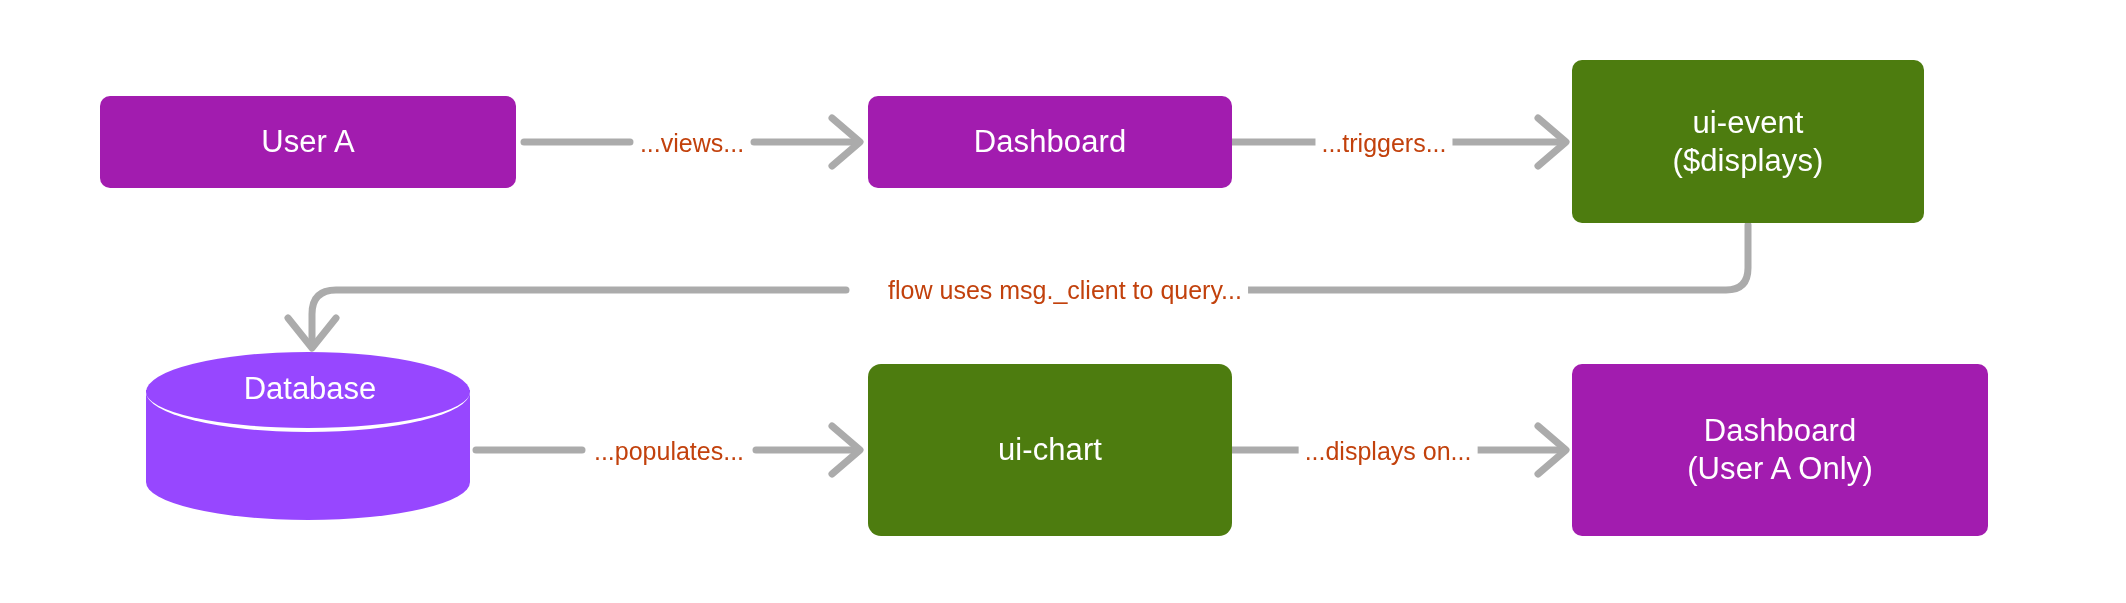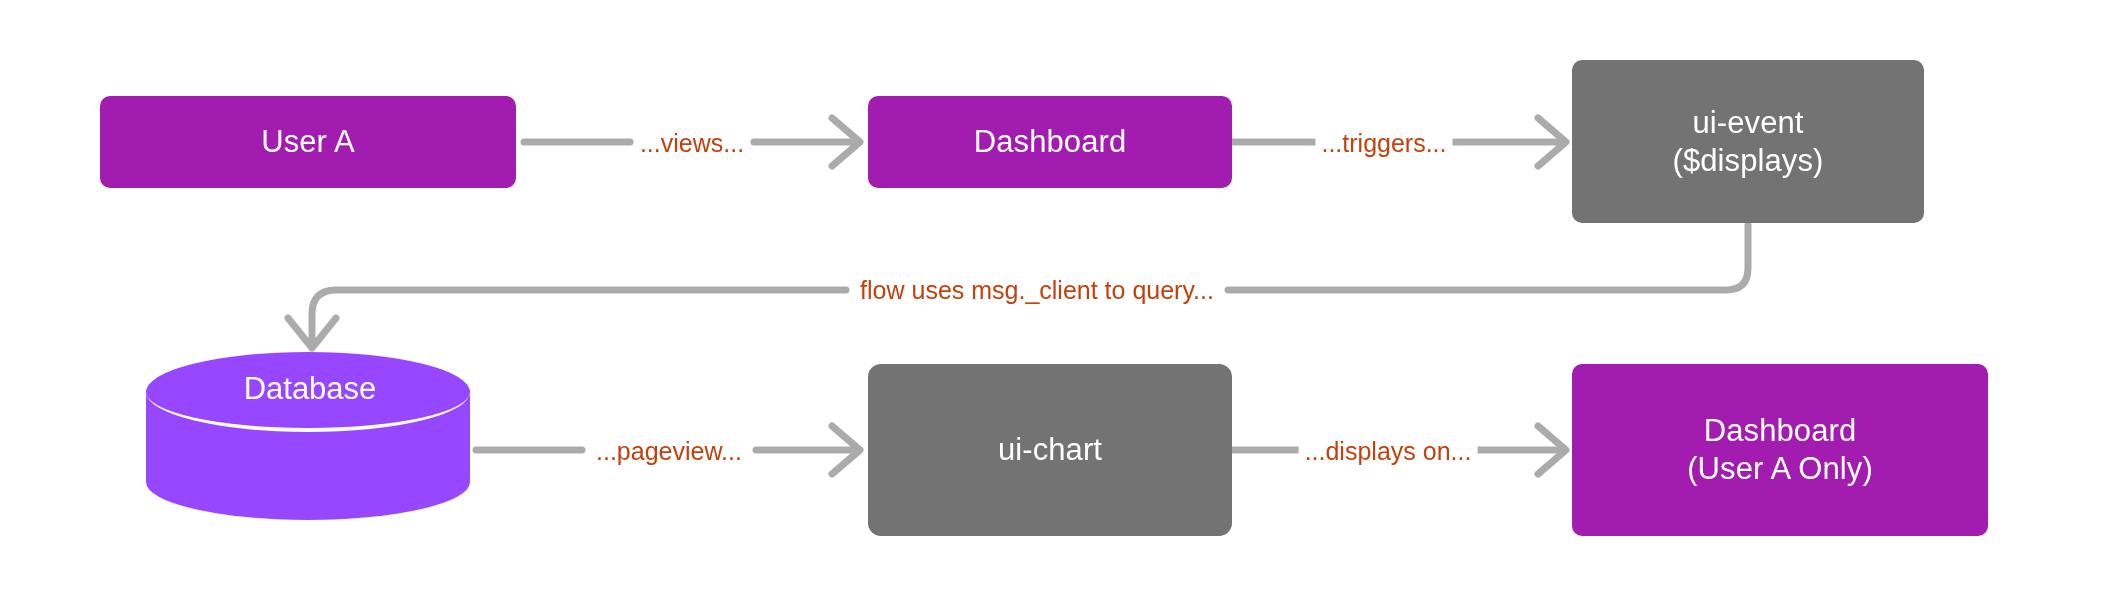--- a/index.html
+++ b/index.html
@@ -29,21 +29,21 @@
     color: #ffffff;
     font-size: 31px;
     line-height: 1.22;
     letter-spacing: 0.1px;
     text-align: center;
     white-space: pre;
   }
   .node .line2 { display: block; }
 
   .node-orange { background: #a21caf; }
-  .node-blue   { background: #737373; }
+  .node-blue   { background: #4d7c0f; }
 
   
   .cyl {
     position: absolute;
     box-sizing: border-box;
   }
   .cyl-body {
     position: absolute;
     left: 0;
     right: 0;
@@ -89,20 +89,21 @@
     color: #c2410c;
     font-size: 25px;
     line-height: 1.2;
     white-space: nowrap;
     background: #ffffff;
     padding: 0 6px;
     z-index: 4;
   }
   .edge-label.small {
     font-size: 25px;
+    margin-left: 28px;
   }
 
   svg.edges {
     position: absolute;
     left: 0;
     top: 0;
     width: 2126px;
     height: 603px;
     overflow: visible;
   }
@@ -177,17 +178,17 @@
     <span>Dashboard</span>
     <span class="line2">(User A Only)</span>
   </div>
 
   <div class="edge-label" style="left:692px; top:143px;">...views...</div>
 
   <div class="edge-label" style="left:1384px; top:143px;text-align:center;">...triggers...</div>
 
   <div class="edge-label small" style="left:1037px; top:290px;">flow uses msg._client to query...</div>
 
-  <div class="edge-label" style="left:669px; top:451px;">...pageview...</div>
+  <div class="edge-label" style="left:669px; top:451px;">...populates...</div>
 
   <div class="edge-label" style="left:1388px; top:451px;">...displays on...</div>
 
 </div>
 
 </body></html>

